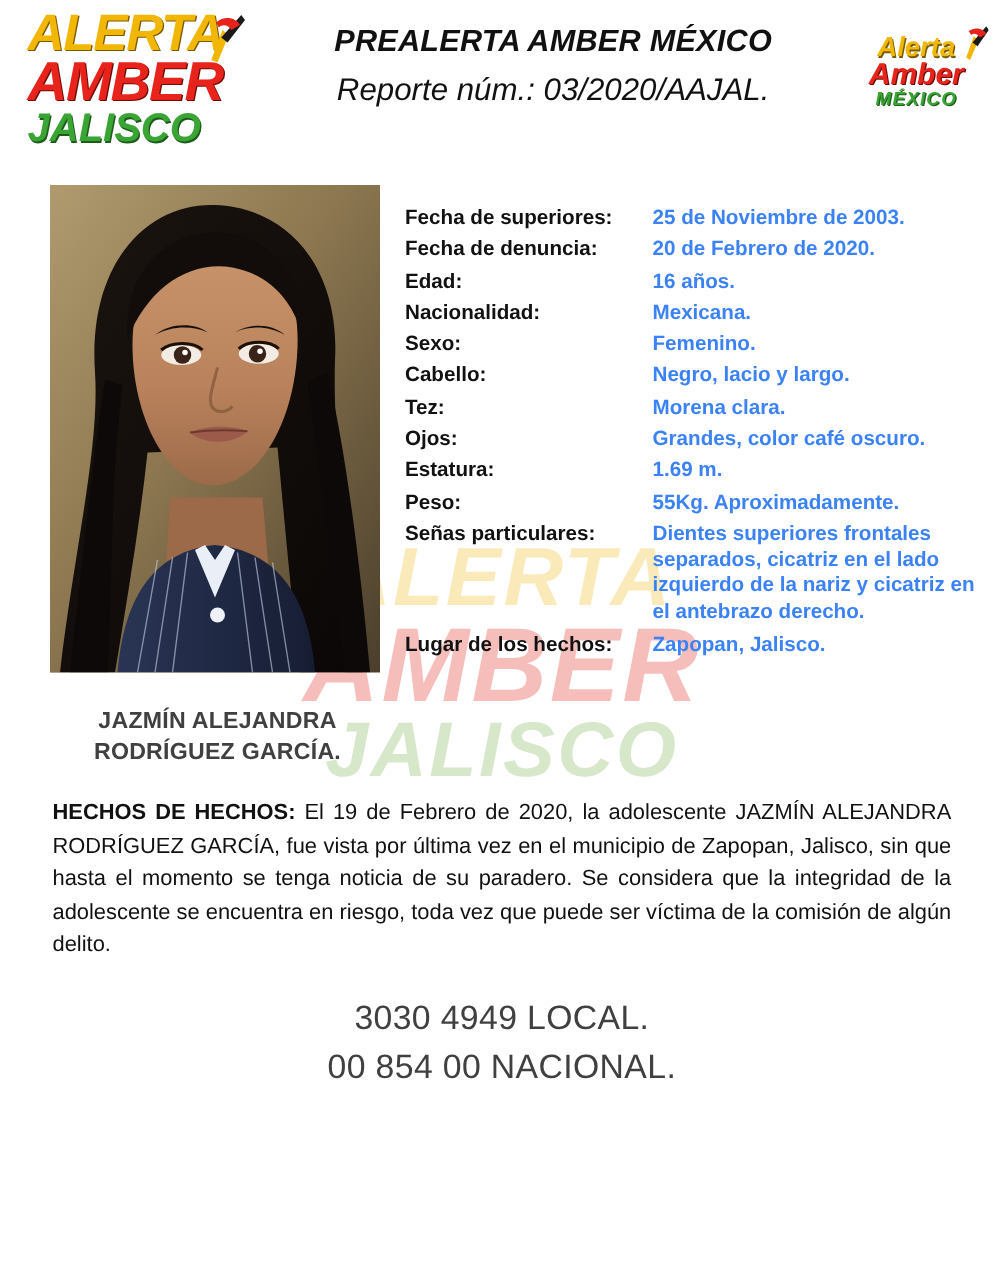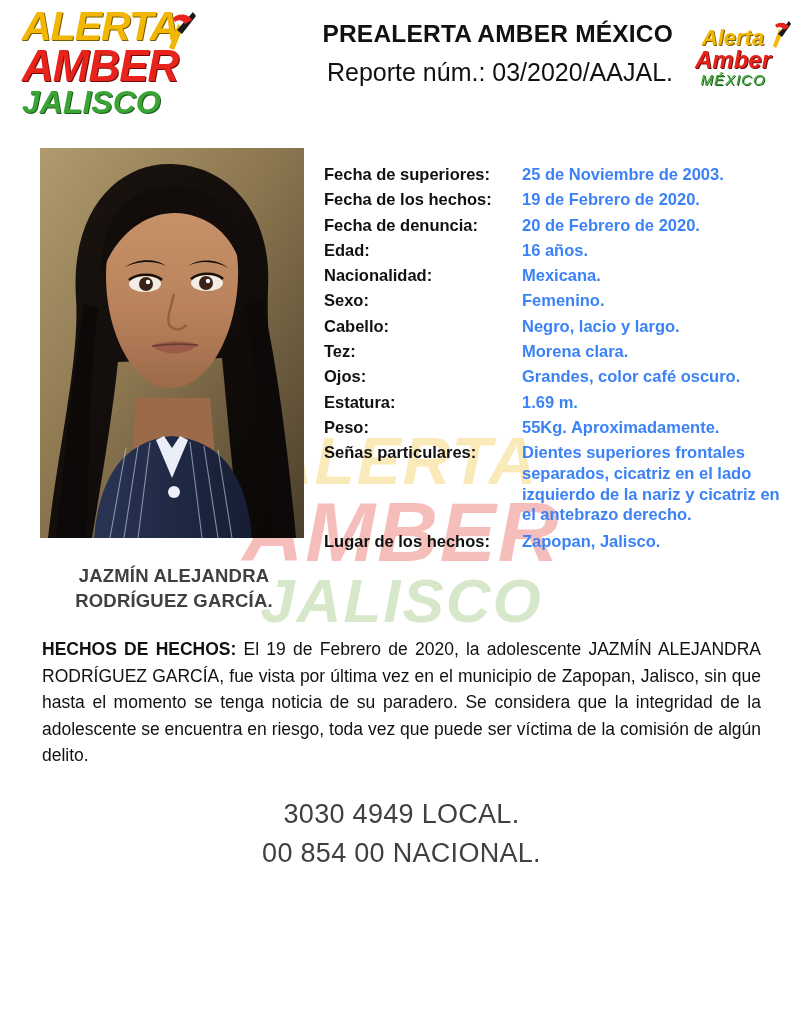--- a/index.html
+++ b/index.html
@@ -83,22 +83,23 @@
   .ribbon-left {
     position: absolute;
     left: 163px;
     top: 10px;
     width: 34px;
     height: 40px;
   }
 
   .header-center {
     flex: 1 1 auto;
-    text-align: right;
+    text-align: center;
     padding-top: 14px;
+    font-style: italic;
   }
   .title-main {
     font-size: 24.5px;
     font-weight: bold;
     color: #111;
     letter-spacing: 0.2px;
   }
   .title-sub {
     font-size: 25px;
     color: #111;
@@ -124,21 +125,21 @@
   .logo-right .r-amber {
     font-size: 24px;
     font-weight: bold;
     font-style: italic;
     color: #e8231b;
     line-height: 0.95;
     text-shadow: 1px 1px 0 #6d0c06;
   }
   .logo-right .r-mexico {
     font-size: 15px;
-    font-weight: normal;
+    font-weight: bold;
     font-style: italic;
     color: #3aa535;
     line-height: 1.1;
     letter-spacing: 1px;
     text-shadow: 1px 1px 0 #1d5c1a;
   }
   .ribbon-right {
     position: absolute;
     right: 2px;
     top: 14px;
@@ -348,24 +349,20 @@
   </div>
 
   <div class="right-col">
     <table class="details">
       <tbody>
         <tr>
           <td class="lbl">Fecha de superiores:</td>
           <td class="val">25 de Noviembre de 2003.</td>
         </tr>
         <tr>
-          <td class="lbl">Fecha de los hechos:</td>
-          <td class="val">19 de Febrero de 2020.</td>
-        </tr>
-        <tr>
           <td class="lbl">Fecha de denuncia:</td>
           <td class="val">20 de Febrero de 2020.</td>
         </tr>
         <tr>
           <td class="lbl">Edad:</td>
           <td class="val">16 años.</td>
         </tr>
         <tr>
           <td class="lbl">Nacionalidad:</td>
           <td class="val">Mexicana.</td>

